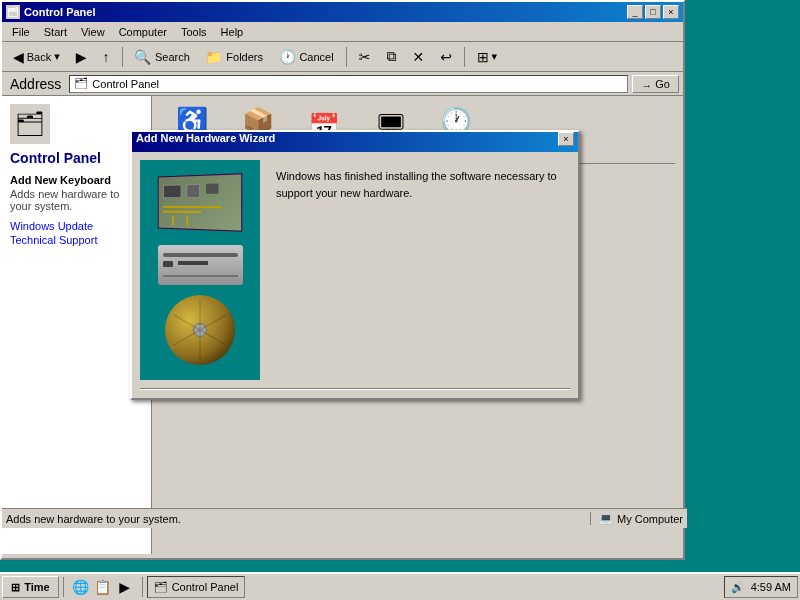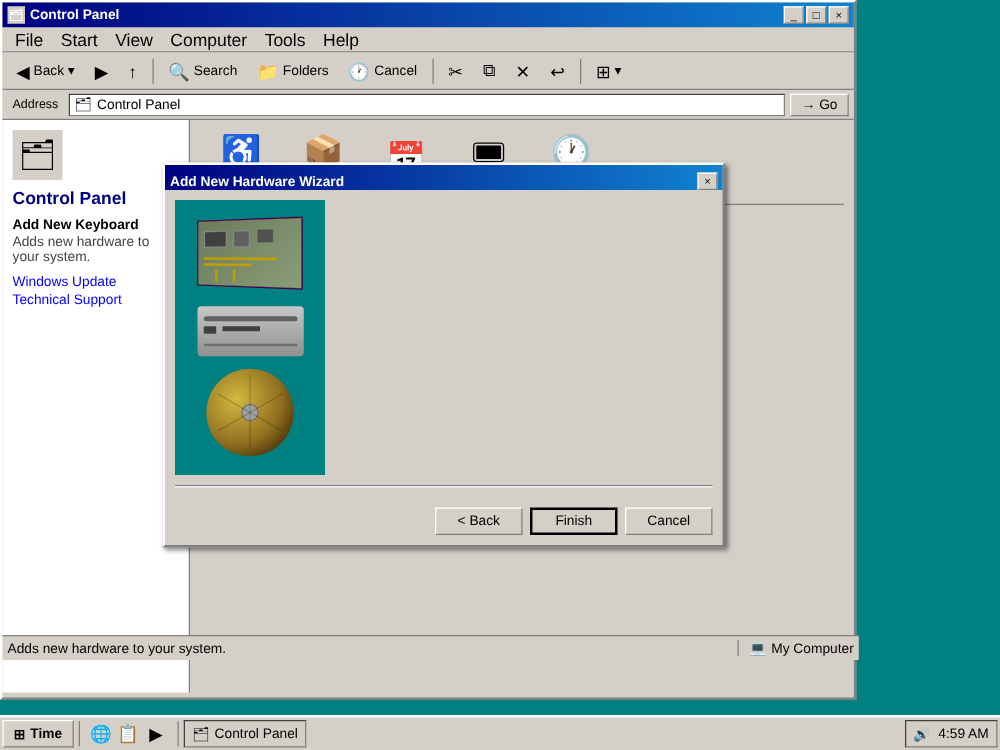--- a/index.html
+++ b/index.html
@@ -72,21 +72,21 @@
       background: #d4d0c8;
       height: 20px;
       display: flex;
       align-items: center;
       padding: 0 4px;
       gap: 2px;
       border-bottom: 1px solid #808080;
     }
     .menu-item {
       padding: 2px 6px;
-      font-size: 14px;
+      font-size: 11px;
       cursor: pointer;
     }
 
     
     .toolbar {
       background: #d4d0c8;
       height: 30px;
       display: flex;
       align-items: center;
       padding: 2px 4px;
@@ -118,21 +118,21 @@
     .address-bar {
       height: 24px;
       background: #d4d0c8;
       display: flex;
       align-items: center;
       padding: 2px 4px;
       gap: 4px;
       border-bottom: 1px solid #808080;
     }
     .address-label {
-      font-size: 10px;
+      font-size: 14px;
       padding: 0 4px;
     }
     .address-input {
       flex: 1;
       height: 18px;
       background: white;
       border: 1px solid #808080;
       border-top-color: #404040;
       border-left-color: #404040;
       padding: 0 4px;
@@ -348,21 +348,21 @@
       border: 2px solid #ffffff;
       border-right-color: #808080;
       border-bottom-color: #808080;
       box-shadow: 2px 2px 4px rgba(0,0,0,0.5);
       z-index: 100;
     }
     .dialog-title {
       background: linear-gradient(to right, #000080, #1084d0);
       height: 20px;
       display: flex;
-      align-items: flex-end;
+      align-items: flex-start;
       justify-content: space-between;
       padding: 0 4px;
     }
     .dialog-title-text {
       color: white;
       font-size: 11px;
       font-weight: bold;
     }
     .dialog-title-controls {
       display: flex;
@@ -637,30 +637,28 @@
         <div style="position:absolute; top:30px; left:5px; right:5px; height:2px; background:#707070;"></div>
       </div>
       <div style="width:70px; height:70px; border-radius:50%; background: radial-gradient(circle at 35% 35%, #d4b840 0%, #907020 55%, #503808 80%, #302000 100%); position:relative;">
         <div style="position:absolute; top:50%; left:50%; transform:translate(-50%,-50%); width:14px; height:14px; background:#a0a0a0; border-radius:50%; border:1px solid #707070;"></div>
         <div style="position:absolute; top:50%; left:50%; transform:translate(-50%,-50%) rotate(30deg); width:60px; height:1px; background:rgba(0,0,0,0.2);"></div>
         <div style="position:absolute; top:50%; left:50%; transform:translate(-50%,-50%) rotate(90deg); width:60px; height:1px; background:rgba(0,0,0,0.2);"></div>
         <div style="position:absolute; top:50%; left:50%; transform:translate(-50%,-50%) rotate(150deg); width:60px; height:1px; background:rgba(0,0,0,0.2);"></div>
       </div>
     </div>
 
+    <div class="dialog-text-panel">
+      <p class="dialog-message">Windows has finished installing the software necessary to support your new hardware.</p>
+    </div>
   </div>
 
   <div class="dialog-separator"></div>
   <div class="dialog-separator2"></div>
 
-  <div class="dialog-buttons">
-    <button class="dialog-btn">&lt; Back</button>
-    <button class="dialog-btn default-btn">Finish</button>
-    <button class="dialog-btn">Cancel</button>
-  </div>
 
 </div>
 
 <div class="taskbar">
   <button class="start-btn">
     <span>⊞</span>
     <span>Time</span>
   </button>
   <div class="taskbar-sep"></div>
   <div class="quick-launch">

